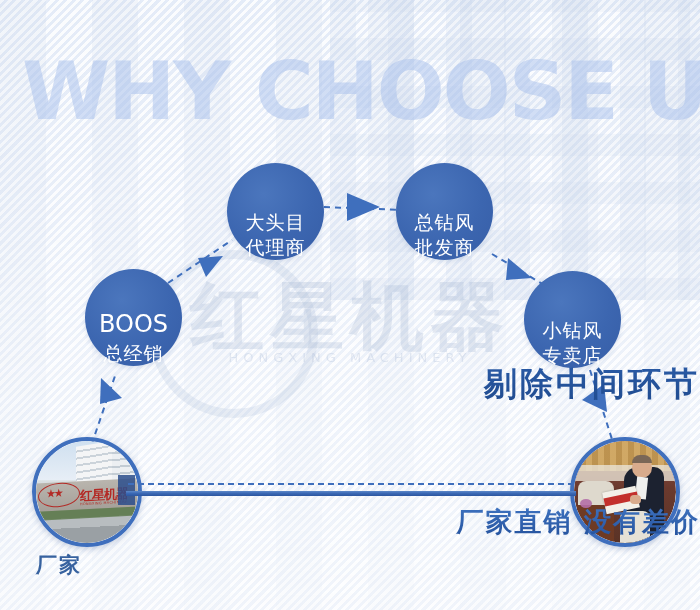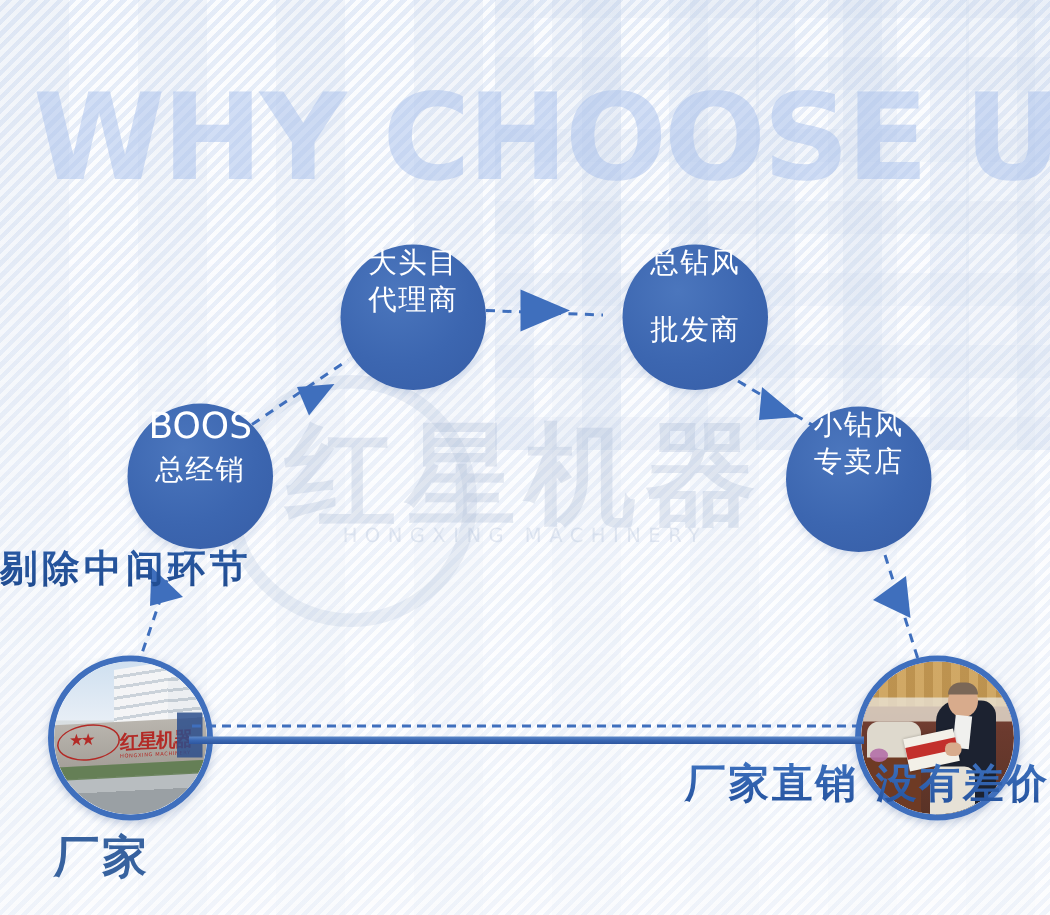--- a/index.html
+++ b/index.html
@@ -69,37 +69,37 @@
     background:linear-gradient(100deg,#2f62ad 0%,#3a6cb6 32%,#5b8cd4 60%,#8db5ef 82%,#a8caf6 100%);
     -webkit-background-clip:text;background-clip:text;
     color:transparent;-webkit-text-fill-color:transparent;
     letter-spacing:2px;
   }
   
   .node{
     position:absolute;border-radius:50%;
     background:radial-gradient(circle at 38% 32%, #4b76bd 0%, #3c66b0 55%, #365da6 100%);
     color:#fff;display:flex;flex-direction:column;
-    align-items:center;justify-content:flex-start;
+    align-items:center;justify-content:flex-end;
     font-size:19px;font-weight:normal;line-height:1.32;
     text-align:center;letter-spacing:1px;
     box-shadow:0 2px 5px rgba(50,85,150,.14);
   }
   .node span{display:block;}
   #node-boos{left:85px;top:269px;width:97px;height:97px;}
   #node-agent{left:227px;top:163px;width:97px;height:97px;}
-  #node-whole{left:415px;top:163px;width:97px;height:97px;gap:20px;}
+  #node-whole{left:396px;top:163px;width:97px;height:97px;}
   #node-shop{left:524px;top:271px;width:97px;height:97px;}
   #node-boos .lat{font-size:24px;letter-spacing:0;}
   
   .dash{position:absolute;pointer-events:none;}
   
   .mid-slogan{
-    position:absolute;left:0;right:0;top:362px;text-align:left;
-    font-size:25px;font-weight:bold;letter-spacing:3px;
+    position:absolute;left:0;right:0;top:362px;text-align:right;
+    font-size:33px;font-weight:bold;letter-spacing:3px;
     background:linear-gradient(180deg,#2a5ba6 0%,#1f4a8e 100%);
     -webkit-background-clip:text;background-clip:text;
     color:transparent;-webkit-text-fill-color:transparent;
   }
   
   .photo{
     position:absolute;width:102px;height:102px;border-radius:50%;
     border:4px solid #3f6fbd;overflow:hidden;
     box-shadow:0 2px 6px rgba(40,70,130,.25);
   }
@@ -154,21 +154,21 @@
     background:linear-gradient(180deg,#5d88c8 0%,#3a68b4 50%,#2d569f 100%);
   }
   .bottom-slogan{
     position:absolute;left:0;right:0;top:504px;text-align:right;
     font-size:27px;font-weight:bold;letter-spacing:2px;
     background:linear-gradient(180deg,#3f74c2 0%,#23509b 100%);
     -webkit-background-clip:text;background-clip:text;
     color:transparent;-webkit-text-fill-color:transparent;
   }
   .endlabel{
-    position:absolute;top:551px;font-size:30px;font-weight:bold;
+    position:absolute;top:551px;font-size:21px;font-weight:bold;
     color:#37629f;letter-spacing:2px;
   }
   #label-factory{left:36px;}
   #label-client{right:28px;}
 </style>
 </head>
 <body>
 
 <div id="stage">
 

